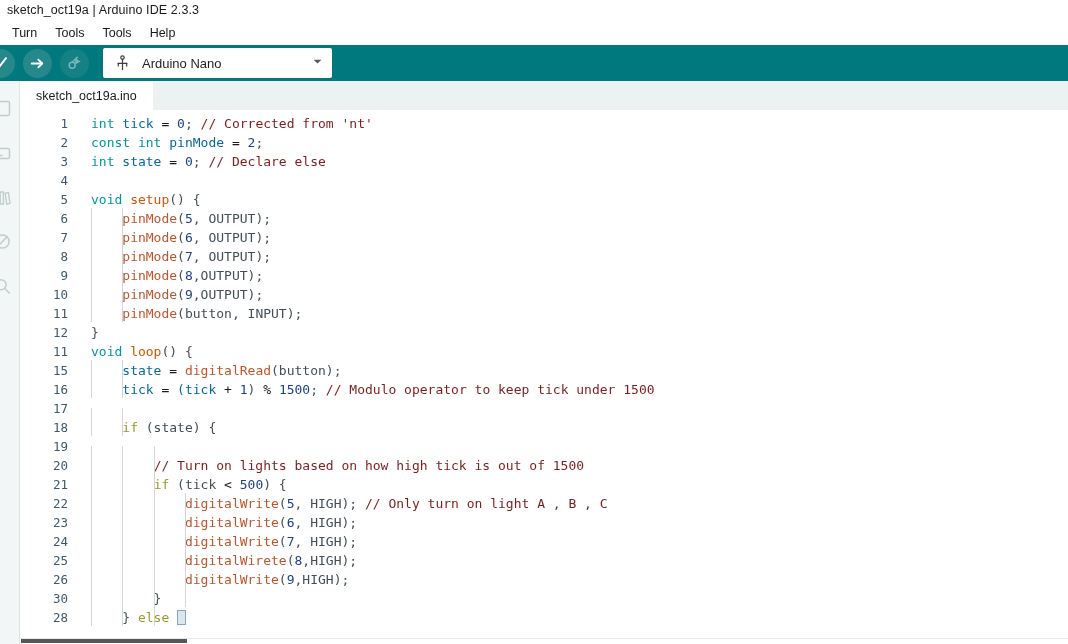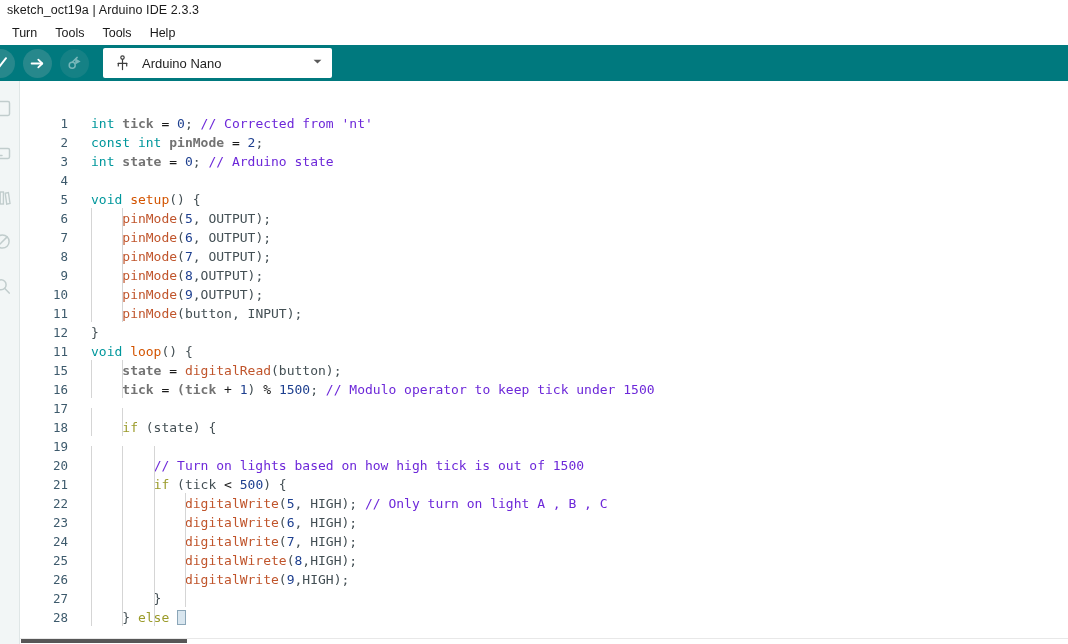--- a/index.html
+++ b/index.html
@@ -220,24 +220,24 @@
     height: 19px;
     background: #d5d5d5;
   }
 
   
   .kw    { color: #00979c; }          
   .ctl   { color: #9b9b2a; }          
   .fn    { color: #d35400; }          
   .fn2   { color: #c0552c; }          
   .num   { color: #1d3f8f; }
-  .cmt   { color: #6d28d9; }
+  .cmt   { color: #7f1d1d; }
   .pun   { color: #434f54; }
   .op    { color: #1a1a1a; }
-  .id    { color: #737373; font-weight: bold; }
+  .id    { color: #0369a1; }
 
   
   .cursor-box {
     display: inline-block;
     width: 9px;
     height: 15px;
     background: #d9e6ef;
     border: 1px solid #8ba6b8;
     vertical-align: -3px;
   }
@@ -369,26 +369,29 @@
     </div>
 
     <div class="act-icon" style="top:190px;">
       <svg width="19" height="19" viewBox="0 0 19 19">
         <circle cx="8.1" cy="7.8" r="5.0" fill="none" stroke="#b9c6c6" stroke-width="1.5"></circle>
         <path d="M11.8 11.6 L16.2 16.1" fill="none" stroke="#b9c6c6" stroke-width="1.5" stroke-linecap="round"></path>
       </svg>
     </div>
   </div>
 
+  <div class="tabbar">
+    <div class="tab">sketch_oct19a.ino</div>
+  </div>
 
   <div class="editor">
     <div class="code-rows" id="code-rows">
         <div class="row"><div class="lineno">1</div><div class="codecell"><span class="kw">int</span><span class="id"> tick </span><span class="op">=</span><span class="id"> </span><span class="num">0</span><span class="pun">; </span><span class="cmt">// Corrected from 'nt'</span></div></div>
         <div class="row"><div class="lineno">2</div><div class="codecell"><span class="kw">const</span><span class="id"> </span><span class="kw">int</span><span class="id"> pinMode </span><span class="op">=</span><span class="id"> </span><span class="num">2</span><span class="pun">;</span></div></div>
-        <div class="row"><div class="lineno">3</div><div class="codecell"><span class="kw">int</span><span class="id"> state </span><span class="op">=</span><span class="id"> </span><span class="num">0</span><span class="pun">; </span><span class="cmt">// Arduino state</span></div></div>
+        <div class="row"><div class="lineno">3</div><div class="codecell"><span class="kw">int</span><span class="id"> state </span><span class="op">=</span><span class="id"> </span><span class="num">0</span><span class="pun">; </span><span class="cmt">// Declare else</span></div></div>
         <div class="row"><div class="lineno">4</div><div class="codecell"></div></div>
         <div class="row"><div class="lineno">5</div><div class="codecell"><span class="kw">void</span><span class="id"> </span><span class="fn">setup</span><span class="pun">() {</span></div></div>
         <div class="row"><div class="lineno">6</div><div class="codecell"><div class="guide" style="left: 19px;"></div><div class="guide" style="left: 50.28px;"></div><span class="id">    </span><span class="fn2">pinMode</span><span class="pun">(</span><span class="num">5</span><span class="pun">, OUTPUT);</span></div></div>
         <div class="row"><div class="lineno">7</div><div class="codecell"><div class="guide" style="left: 19px;"></div><div class="guide" style="left: 50.28px;"></div><span class="id">    </span><span class="fn2">pinMode</span><span class="pun">(</span><span class="num">6</span><span class="pun">, OUTPUT);</span></div></div>
         <div class="row"><div class="lineno">8</div><div class="codecell"><div class="guide" style="left: 19px;"></div><div class="guide" style="left: 50.28px;"></div><span class="id">    </span><span class="fn2">pinMode</span><span class="pun">(</span><span class="num">7</span><span class="pun">, OUTPUT);</span></div></div>
         <div class="row"><div class="lineno">9</div><div class="codecell"><div class="guide" style="left: 19px;"></div><div class="guide" style="left: 50.28px;"></div><span class="id">    </span><span class="fn2">pinMode</span><span class="pun">(</span><span class="num">8</span><span class="pun">,OUTPUT);</span></div></div>
         <div class="row"><div class="lineno">10</div><div class="codecell"><div class="guide" style="left: 19px;"></div><div class="guide" style="left: 50.28px;"></div><span class="id">    </span><span class="fn2">pinMode</span><span class="pun">(</span><span class="num">9</span><span class="pun">,OUTPUT);</span></div></div>
         <div class="row"><div class="lineno">11</div><div class="codecell"><div class="guide" style="left: 19px;"></div><div class="guide" style="left: 50.28px;"></div><span class="id">    </span><span class="fn2">pinMode</span><span class="pun">(button, INPUT);</span></div></div>
         <div class="row"><div class="lineno">12</div><div class="codecell"><span class="pun">}</span></div></div>
         <div class="row"><div class="lineno">11</div><div class="codecell"><span class="kw">void</span><span class="id"> </span><span class="fn">loop</span><span class="pun">() {</span></div></div>
@@ -397,21 +400,21 @@
         <div class="row"><div class="lineno">17</div><div class="codecell"><div class="guide" style="left: 19px;"></div><div class="guide" style="left: 50.28px;"></div></div></div>
         <div class="row"><div class="lineno">18</div><div class="codecell"><div class="guide" style="left: 19px;"></div><div class="guide" style="left: 50.28px;"></div><span class="id">    </span><span class="ctl">if</span><span class="pun"> (state) {</span></div></div>
         <div class="row"><div class="lineno">19</div><div class="codecell"><div class="guide" style="left: 19px;"></div><div class="guide" style="left: 50.28px;"></div><div class="guide" style="left: 81.56px;"></div></div></div>
         <div class="row"><div class="lineno">20</div><div class="codecell"><div class="guide" style="left: 19px;"></div><div class="guide" style="left: 50.28px;"></div><div class="guide" style="left: 81.56px;"></div><span class="id">        </span><span class="cmt">// Turn on lights based on how high tick is out of 1500</span></div></div>
         <div class="row"><div class="lineno">21</div><div class="codecell"><div class="guide" style="left: 19px;"></div><div class="guide" style="left: 50.28px;"></div><div class="guide" style="left: 81.56px;"></div><span class="id">        </span><span class="ctl">if</span><span class="pun"> (tick </span><span class="op">&lt;</span><span class="id"> </span><span class="num">500</span><span class="pun">) {</span></div></div>
         <div class="row"><div class="lineno">22</div><div class="codecell"><div class="guide" style="left: 19px;"></div><div class="guide" style="left: 50.28px;"></div><div class="guide" style="left: 81.56px;"></div><div class="guide" style="left: 112.84px;"></div><span class="id">            </span><span class="fn2">digitalWrite</span><span class="pun">(</span><span class="num">5</span><span class="pun">, HIGH); </span><span class="cmt">// Only turn on light A , B , C</span></div></div>
         <div class="row"><div class="lineno">23</div><div class="codecell"><div class="guide" style="left: 19px;"></div><div class="guide" style="left: 50.28px;"></div><div class="guide" style="left: 81.56px;"></div><div class="guide" style="left: 112.84px;"></div><span class="id">            </span><span class="fn2">digitalWrite</span><span class="pun">(</span><span class="num">6</span><span class="pun">, HIGH);</span></div></div>
         <div class="row"><div class="lineno">24</div><div class="codecell"><div class="guide" style="left: 19px;"></div><div class="guide" style="left: 50.28px;"></div><div class="guide" style="left: 81.56px;"></div><div class="guide" style="left: 112.84px;"></div><span class="id">            </span><span class="fn2">digitalWrite</span><span class="pun">(</span><span class="num">7</span><span class="pun">, HIGH);</span></div></div>
         <div class="row"><div class="lineno">25</div><div class="codecell"><div class="guide" style="left: 19px;"></div><div class="guide" style="left: 50.28px;"></div><div class="guide" style="left: 81.56px;"></div><div class="guide" style="left: 112.84px;"></div><span class="id">            </span><span class="fn2">digitalWirete</span><span class="pun">(</span><span class="num">8</span><span class="pun">,HIGH);</span></div></div>
         <div class="row"><div class="lineno">26</div><div class="codecell"><div class="guide" style="left: 19px;"></div><div class="guide" style="left: 50.28px;"></div><div class="guide" style="left: 81.56px;"></div><div class="guide" style="left: 112.84px;"></div><span class="id">            </span><span class="fn2">digitalWrite</span><span class="pun">(</span><span class="num">9</span><span class="pun">,HIGH);</span></div></div>
-        <div class="row"><div class="lineno">27</div><div class="codecell"><div class="guide" style="left: 19px;"></div><div class="guide" style="left: 50.28px;"></div><div class="guide" style="left: 81.56px;"></div><div class="guide" style="left: 112.84px;"></div><span class="pun">        }</span></div></div>
+        <div class="row"><div class="lineno">30</div><div class="codecell"><div class="guide" style="left: 19px;"></div><div class="guide" style="left: 50.28px;"></div><div class="guide" style="left: 81.56px;"></div><div class="guide" style="left: 112.84px;"></div><span class="pun">        }</span></div></div>
         <div class="row"><div class="lineno">28</div><div class="codecell"><div class="guide" style="left: 19px;"></div><div class="guide" style="left: 50.28px;"></div><div class="guide" style="left: 81.56px;"></div><span class="pun">    } </span><span class="ctl">else</span><span class="id"> </span><span class="cursor-box"></span></div></div>
       </div>
   </div>
 
   <div class="edge-line"></div>
 
   <div class="hscroll">
     <div class="thumb"></div>
   </div>
 

